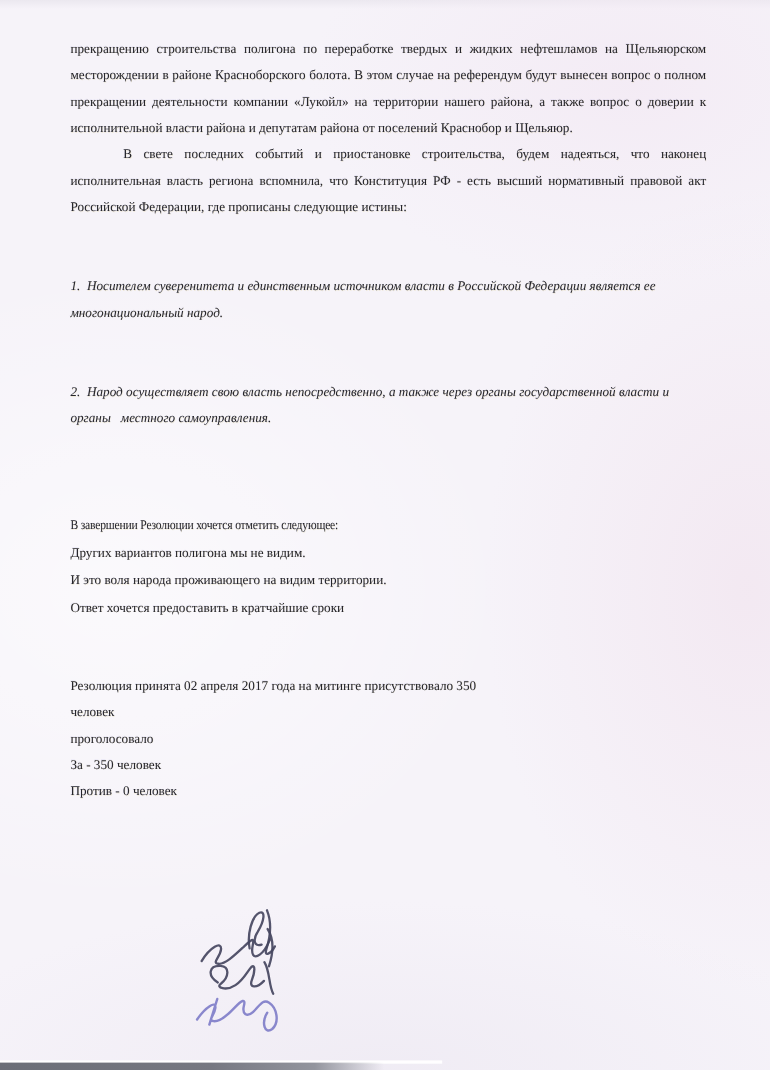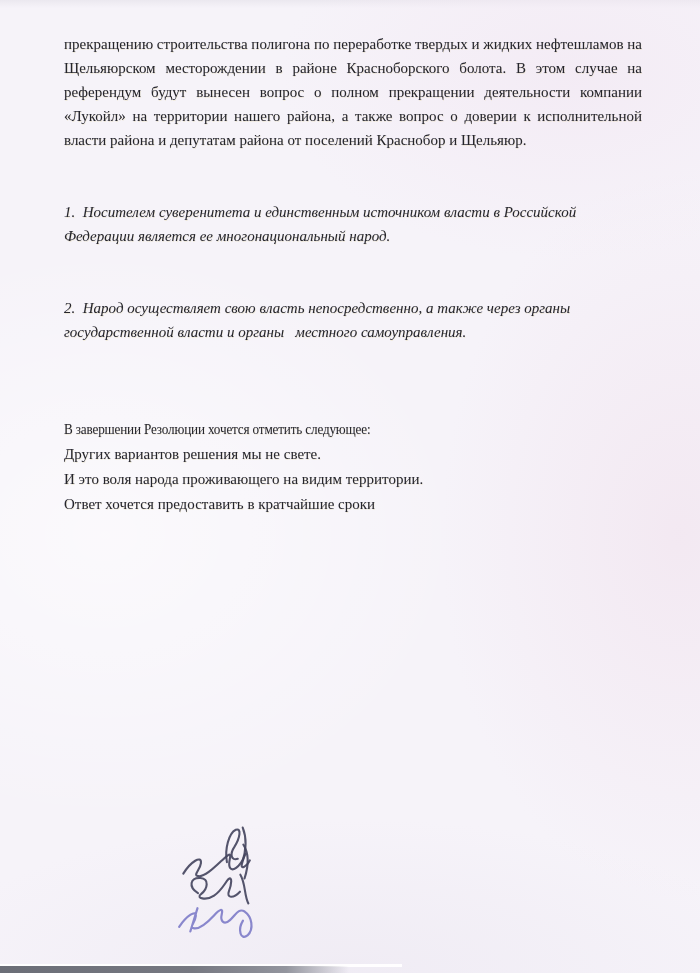--- a/index.html
+++ b/index.html
@@ -23,21 +23,21 @@
   .page {
     position: relative;
     width: 700px;
     height: 973px;
   }
   .content {
     position: absolute;
     left: 64px;
     right: 58px;
     top: 32px;
-    font-size: 15px;
+    font-size: 12px;
     line-height: 24px;
     hyphens: none;
     text-shadow: 0.4px 0.5px 0 rgba(195,172,30,0.14), -0.4px -0.4px 0 rgba(85,85,190,0.10);
   }
   .para { margin: 0; }
   .just { text-align: justify; }
   .indent { text-indent: 48px; }
   .points { white-space: pre-wrap; font-style: italic; }
   .closing-block { margin-top: 25px; line-height: 25px; }
   .condensed {
@@ -97,34 +97,43 @@
 </style>
 </head>
 <body>
 
 <div class="page">
 
   <div class="content">
 
     <p class="para just">прекращению строительства полигона по переработке твердых и жидких нефтешламов на Щельяюрском месторождении в районе Красноборского болота. В этом случае на референдум будут вынесен вопрос о полном прекращении деятельности компании «Лукойл» на территории нашего района, а также вопрос о доверии к исполнительной власти района и депутатам района от поселений Краснобор и Щельяюр.</p>
 
+    <p class="para just indent">В свете последних событий и приостановке строительства, будем надеяться, что наконец исполнительная власть региона вспомнила, что Конституция РФ - есть высший нормативный правовой акт Российской Федерации, где прописаны следующие истины:</p>
 
     <div class="points">
       <div class="line">1.  Носителем суверенитета и единственным источником власти в Российской Федерации является ее многонациональный народ.</div>
       <div class="line">2.  Народ осуществляет свою власть непосредственно, а также через органы государственной власти и органы   местного самоуправления.</div>
     </div>
 
     <div class="closing-block">
       <div class="line condensed">В завершении Резолюции хочется отметить следующее:</div>
-      <div class="line">Других вариантов решения мы не свете.</div>
+      <div class="line">Других вариантов полигона мы не видим.</div>
       <div class="line">И это воля народа проживающего на видим территории.</div>
     </div>
 
     <div class="request-line line">Ответ хочется предоставить в кратчайшие сроки</div>
 
+    <div class="adopted-block">
+      <div class="line">Резолюция принята 02 апреля 2017 года на митинге присутствовало 350</div>
+      <div class="line">человек</div>
+      <div class="line">проголосовало</div>
+      <div class="line">За - 350 человек</div>
+      <div class="line">Против - 0 человек</div>
+
+    </div>
 
   </div>
 
   <div class="signatures">
     <svg width="180" height="155" viewBox="0 0 180 155" xmlns="http://www.w3.org/2000/svg">
       <path class="sig-main" d="M58,46 C56,33 61,17 68,14 C74,12 72,22 66,31 C61,38 62,45 69,43 M75,12 C79,23 77,37 73,48 C71,54 77,52 81,45"></path>
       <path class="sig-main" d="M14,56 C22,44 33,38 32,46 C31,53 23,58 29,59 C35,60 44,52 52,45 C59,39 63,35 61,43 C59,51 61,56 67,52 C73,48 75,42 77,38 M75,29 C81,39 79,52 75,63"></path>
       <path class="sig-main" d="M28,76 C18,69 21,60 31,61 C40,62 38,72 31,77 C25,81 36,84 44,79 C52,74 55,67 59,63 C63,60 62,68 59,75 C56,82 63,83 70,76 M71,59 C76,68 74,80 78,88"></path>
       <path class="sig-light" d="M8,109 C16,98 26,92 25,99 C24,106 17,110 23,111 C29,112 37,105 43,99 C49,93 53,91 51,98 C49,105 53,109 59,104 C65,99 68,92 74,96 C81,101 83,114 76,120 C69,125 66,114 72,105 M27,91 L19,114"></path>
     </svg>

